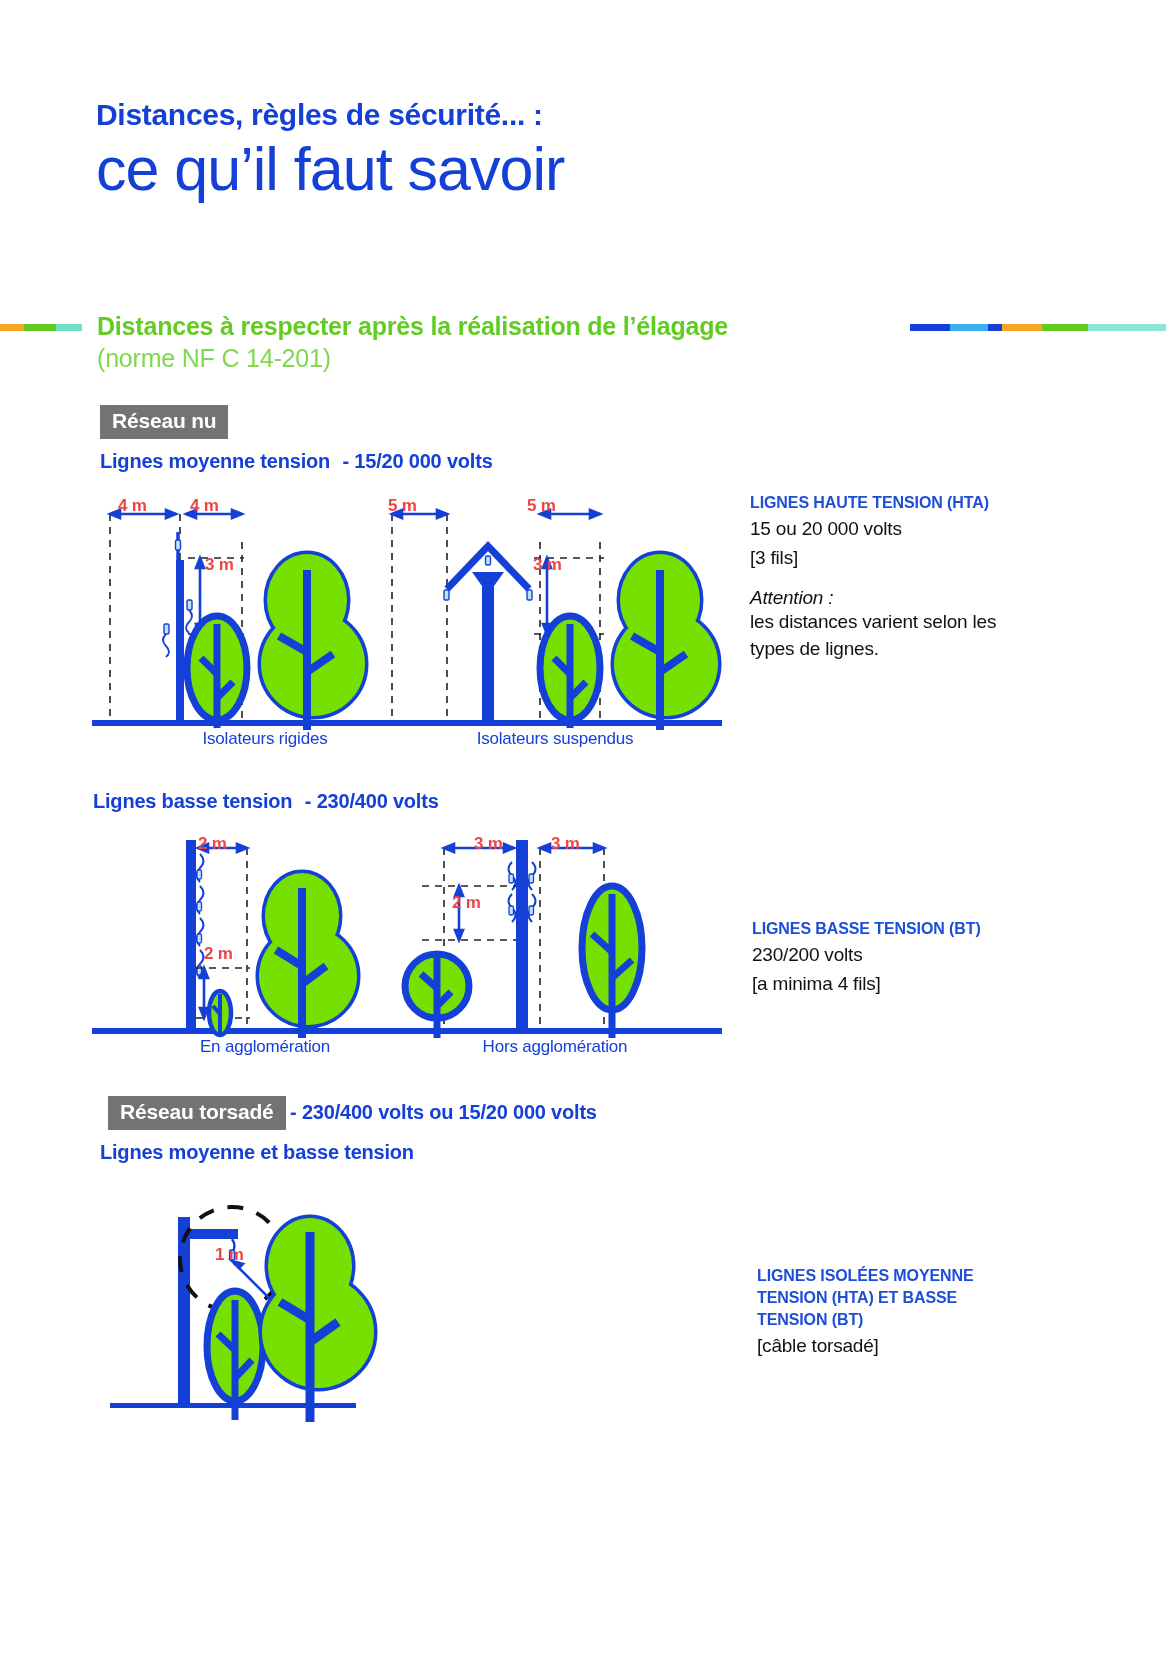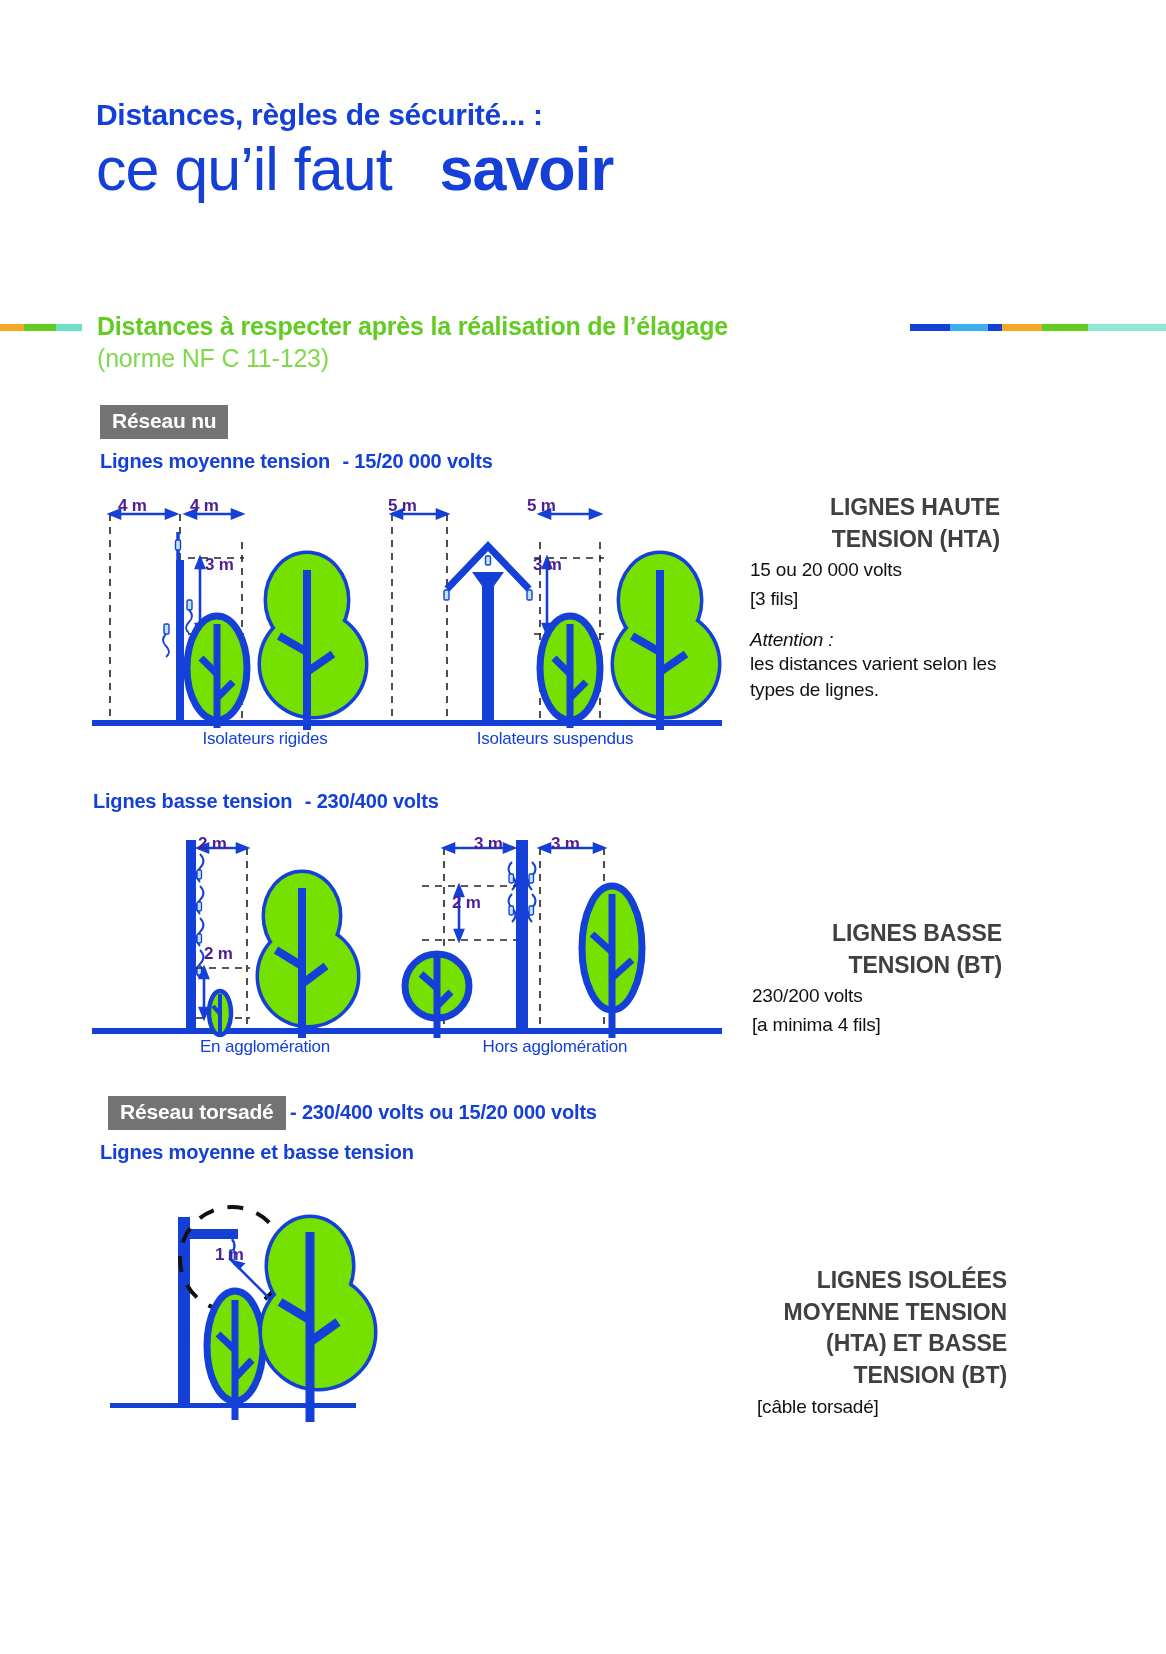--- a/index.html
+++ b/index.html
@@ -13,21 +13,21 @@
   
   #title-block{left:96px;top:98px;width:900px;}
   #title-kicker{
     font-size:30px;font-weight:bold;color:#1540d8;
     letter-spacing:-0.3px;line-height:1.1;
   }
   #title-main{
     font-size:61px;color:#1540d8;line-height:1.08;margin-top:6px;
     letter-spacing:-1px;white-space:nowrap;
   }
-  #title-main .bold{font-weight:bold;margin-left:32px;}
+  #title-main .bold{font-weight:normal;}
 
   
   #section-head{left:0;top:306px;width:1166px;height:80px;}
   .rule{position:absolute;height:7px;}
   #rule-left{left:0px;top:18px;width:82px;}
   #rule-right{left:910px;top:18px;width:256px;}
   .rule span{display:inline-block;height:7px;vertical-align:top;}
 
   #section-title{
     position:absolute;left:97px;top:5px;width:810px;
@@ -42,64 +42,63 @@
   
   .badge{
     display:inline-block;background:#737373;color:#fff;font-weight:bold;
     font-size:21px;padding:4px 12px 6px 12px;letter-spacing:-0.2px;
   }
   .sub-head{font-size:20px;font-weight:bold;color:#1540d8;letter-spacing:-0.2px;}
 
   
   .note{width:250px;}
   .note-title{
-    font-size:23px;font-weight:bold;color:#404040;line-height:1.38;
+    font-size:16px;font-weight:bold;color:#1d4ed8;line-height:1.38;
     letter-spacing:-0.1px;
-    text-align:right;
   }
   .note-body{
     font-size:19px;color:#111;line-height:1.4;margin-top:2px;
     font-weight:normal;letter-spacing:-0.2px;
   }
   .note-warn{
     font-size:19px;color:#111;font-style:italic;margin-top:16px;
     letter-spacing:-0.2px;
   }
   .note-warn-body{
     font-size:19px;color:#111;line-height:1.4;letter-spacing:-0.2px;
   }
 
   
   .cap{
     position:absolute;font-size:17px;color:#1540d8;text-align:center;
     letter-spacing:-0.2px;
   }
   .dim-label{
-    position:absolute;font-size:17px;font-weight:bold;color:#4c1d95;
+    position:absolute;font-size:17px;font-weight:bold;color:#ef4444;
     letter-spacing:-0.2px;white-space:nowrap;text-align:right;
   }
   svg{display:block;}
 </style>
 </head>
 <body>
 
 <div class="abs" id="title-block">
   <div id="title-kicker">Distances, règles de sécurité... :</div>
   <div id="title-main"><span>ce qu’il faut </span><span class="bold">savoir</span></div>
 </div>
 
 <div class="abs" id="section-head">
   <div class="rule" id="rule-left">
     <span style="width:24px;background:#f5a623;"></span><span style="width:32px;background:#62cc22;"></span><span style="width:26px;background:#6fe0c8;"></span>
   </div>
   <div class="rule" id="rule-right">
     <span style="width:40px;background:#1540d8;"></span><span style="width:38px;background:#3bb0ef;"></span><span style="width:14px;background:#1540d8;"></span><span style="width:40px;background:#f5a623;"></span><span style="width:46px;background:#62cc22;"></span><span style="width:78px;background:#8ce8d4;"></span>
   </div>
   <div id="section-title">Distances à respecter après la réalisation de l’élagage</div>
-  <div id="section-sub">(norme NF C 11-123)</div>
+  <div id="section-sub">(norme NF C 14-201)</div>
 </div>
 
 <div class="abs" style="left:100px;top:405px;">
   <span class="badge">Réseau nu</span>
 </div>
 
 <div class="abs" style="left:100px;top:450px;">
   <span class="sub-head">Lignes moyenne tension</span>
   <span class="sub-head volt" style="margin-left:8px;">- 15/20 000 volts</span>
 </div>

